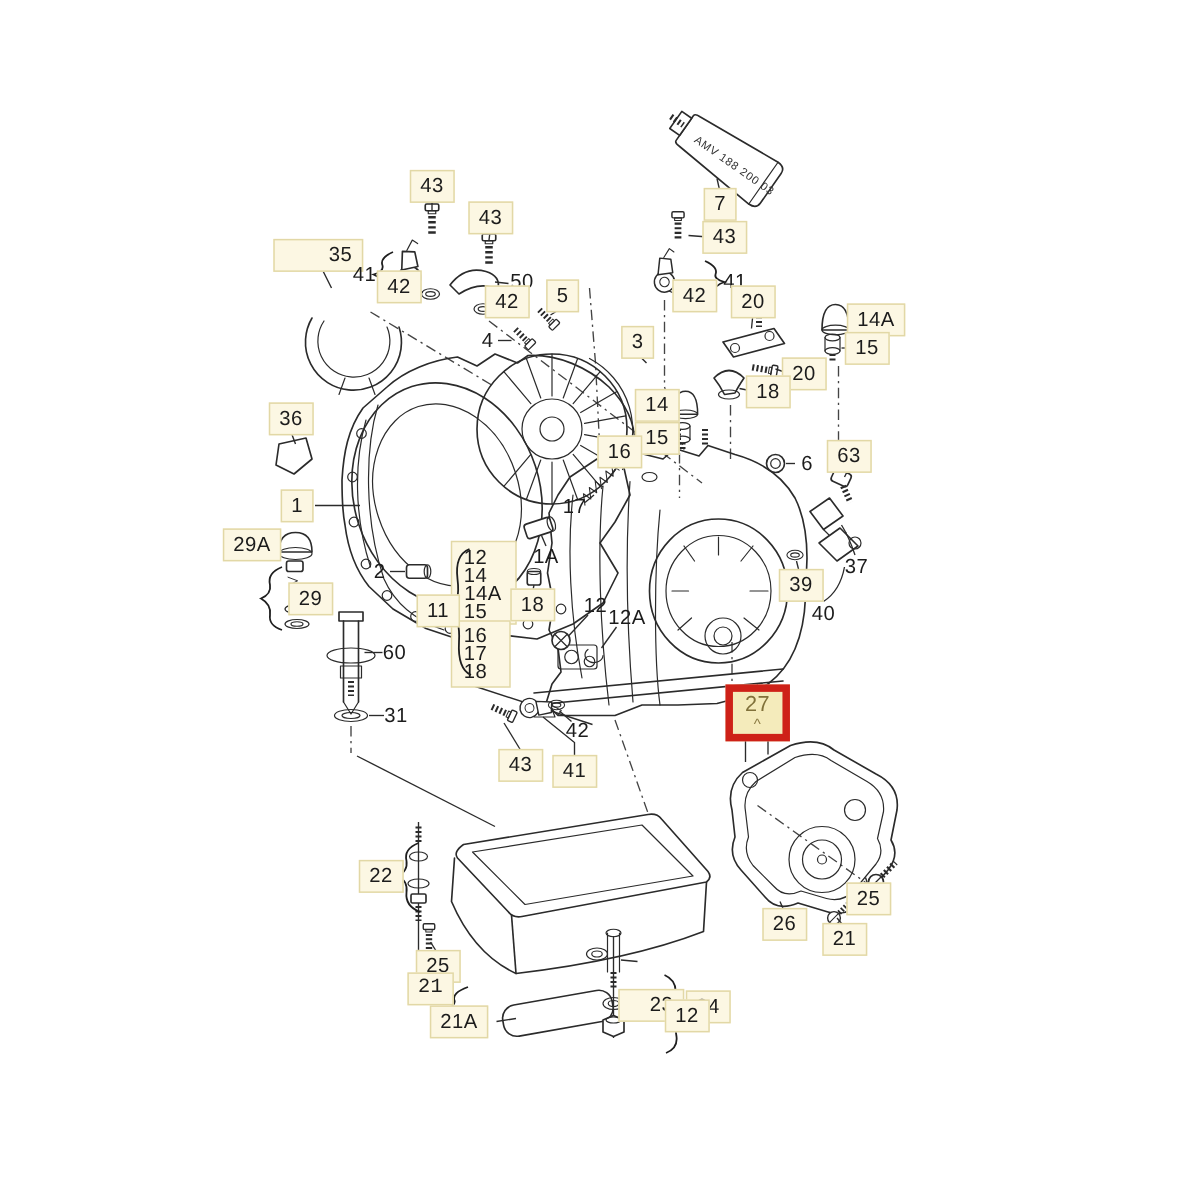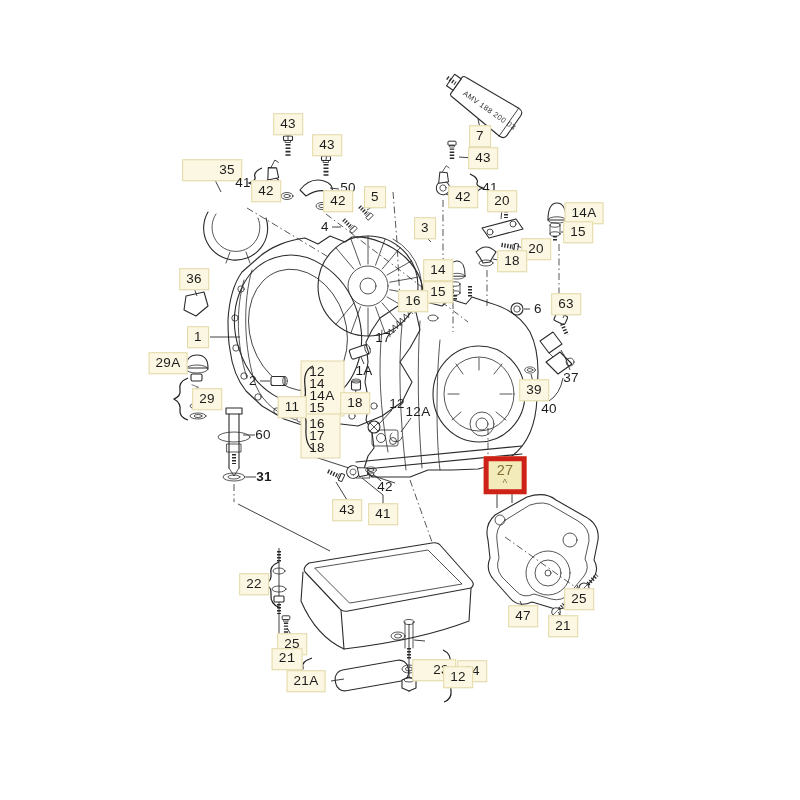--- a/index.html
+++ b/index.html
@@ -418,29 +418,29 @@
       <div class="lbl grouped" style="left: 317px; top: 384px;">14</div>
       <div class="lbl grouped" style="left: 322px; top: 396px;">14A</div>
       <div class="lbl grouped" style="left: 317px; top: 408px;">15</div>
       <div class="lbl grouped" style="left: 317px; top: 424px;">16</div>
       <div class="lbl grouped" style="left: 317px; top: 436px;">17</div>
       <div class="lbl grouped" style="left: 317px; top: 448px;">18</div>
       <div class="lbl box" style="left: 355px; top: 403px;">18</div>
       <div class="lbl plain" style="left: 397px; top: 404px;">12</div>
       <div class="lbl plain" style="left: 418px; top: 412px;">12A</div>
       <div class="lbl plain" style="left: 263px; top: 435px;">60</div>
-      <div class="lbl plain" style="left: 264px; top: 477px; font-weight: bold;">31</div>
+      <div class="lbl plain" style="left: 264px; top: 477px;">31</div>
       <div class="lbl plain" style="left: 385px; top: 487px;">42</div>
       <div class="lbl box" style="left: 347px; top: 510px;">43</div>
       <div class="lbl box" style="left: 383px; top: 514px;">41</div>
       <div class="lbl hl" style="left: 505px; top: 475px;">27<span class="caret">^</span></div>
       <div class="lbl box" style="left: 254px; top: 584px;">22</div>
       <div class="lbl box" style="left: 292px; top: 644px;">25</div>
       <div class="lbl box" style="left: 287px; top: 659px; font-family: Liberation Mono, monospace;">21</div>
       <div class="lbl box" style="left: 306px; top: 681px;">21A</div>
       <div class="lbl box" style="left: 434px; top: 670px; padding-left: 20px;">23</div>
       <div class="lbl box" style="left: 444px; top: 671px; margin-left: 28px;">24</div>
       <div class="lbl box" style="left: 458px; top: 677px;">12</div>
       <div class="lbl box" style="left: 579px; top: 599px;">25</div>
-      <div class="lbl box" style="left: 523px; top: 616px;">47</div>
+      <div class="lbl box" style="left: 523px; top: 616px;">26</div>
       <div class="lbl box" style="left: 563px; top: 626px;">21</div>
     </div>
 </div>
 
 </body></html>

